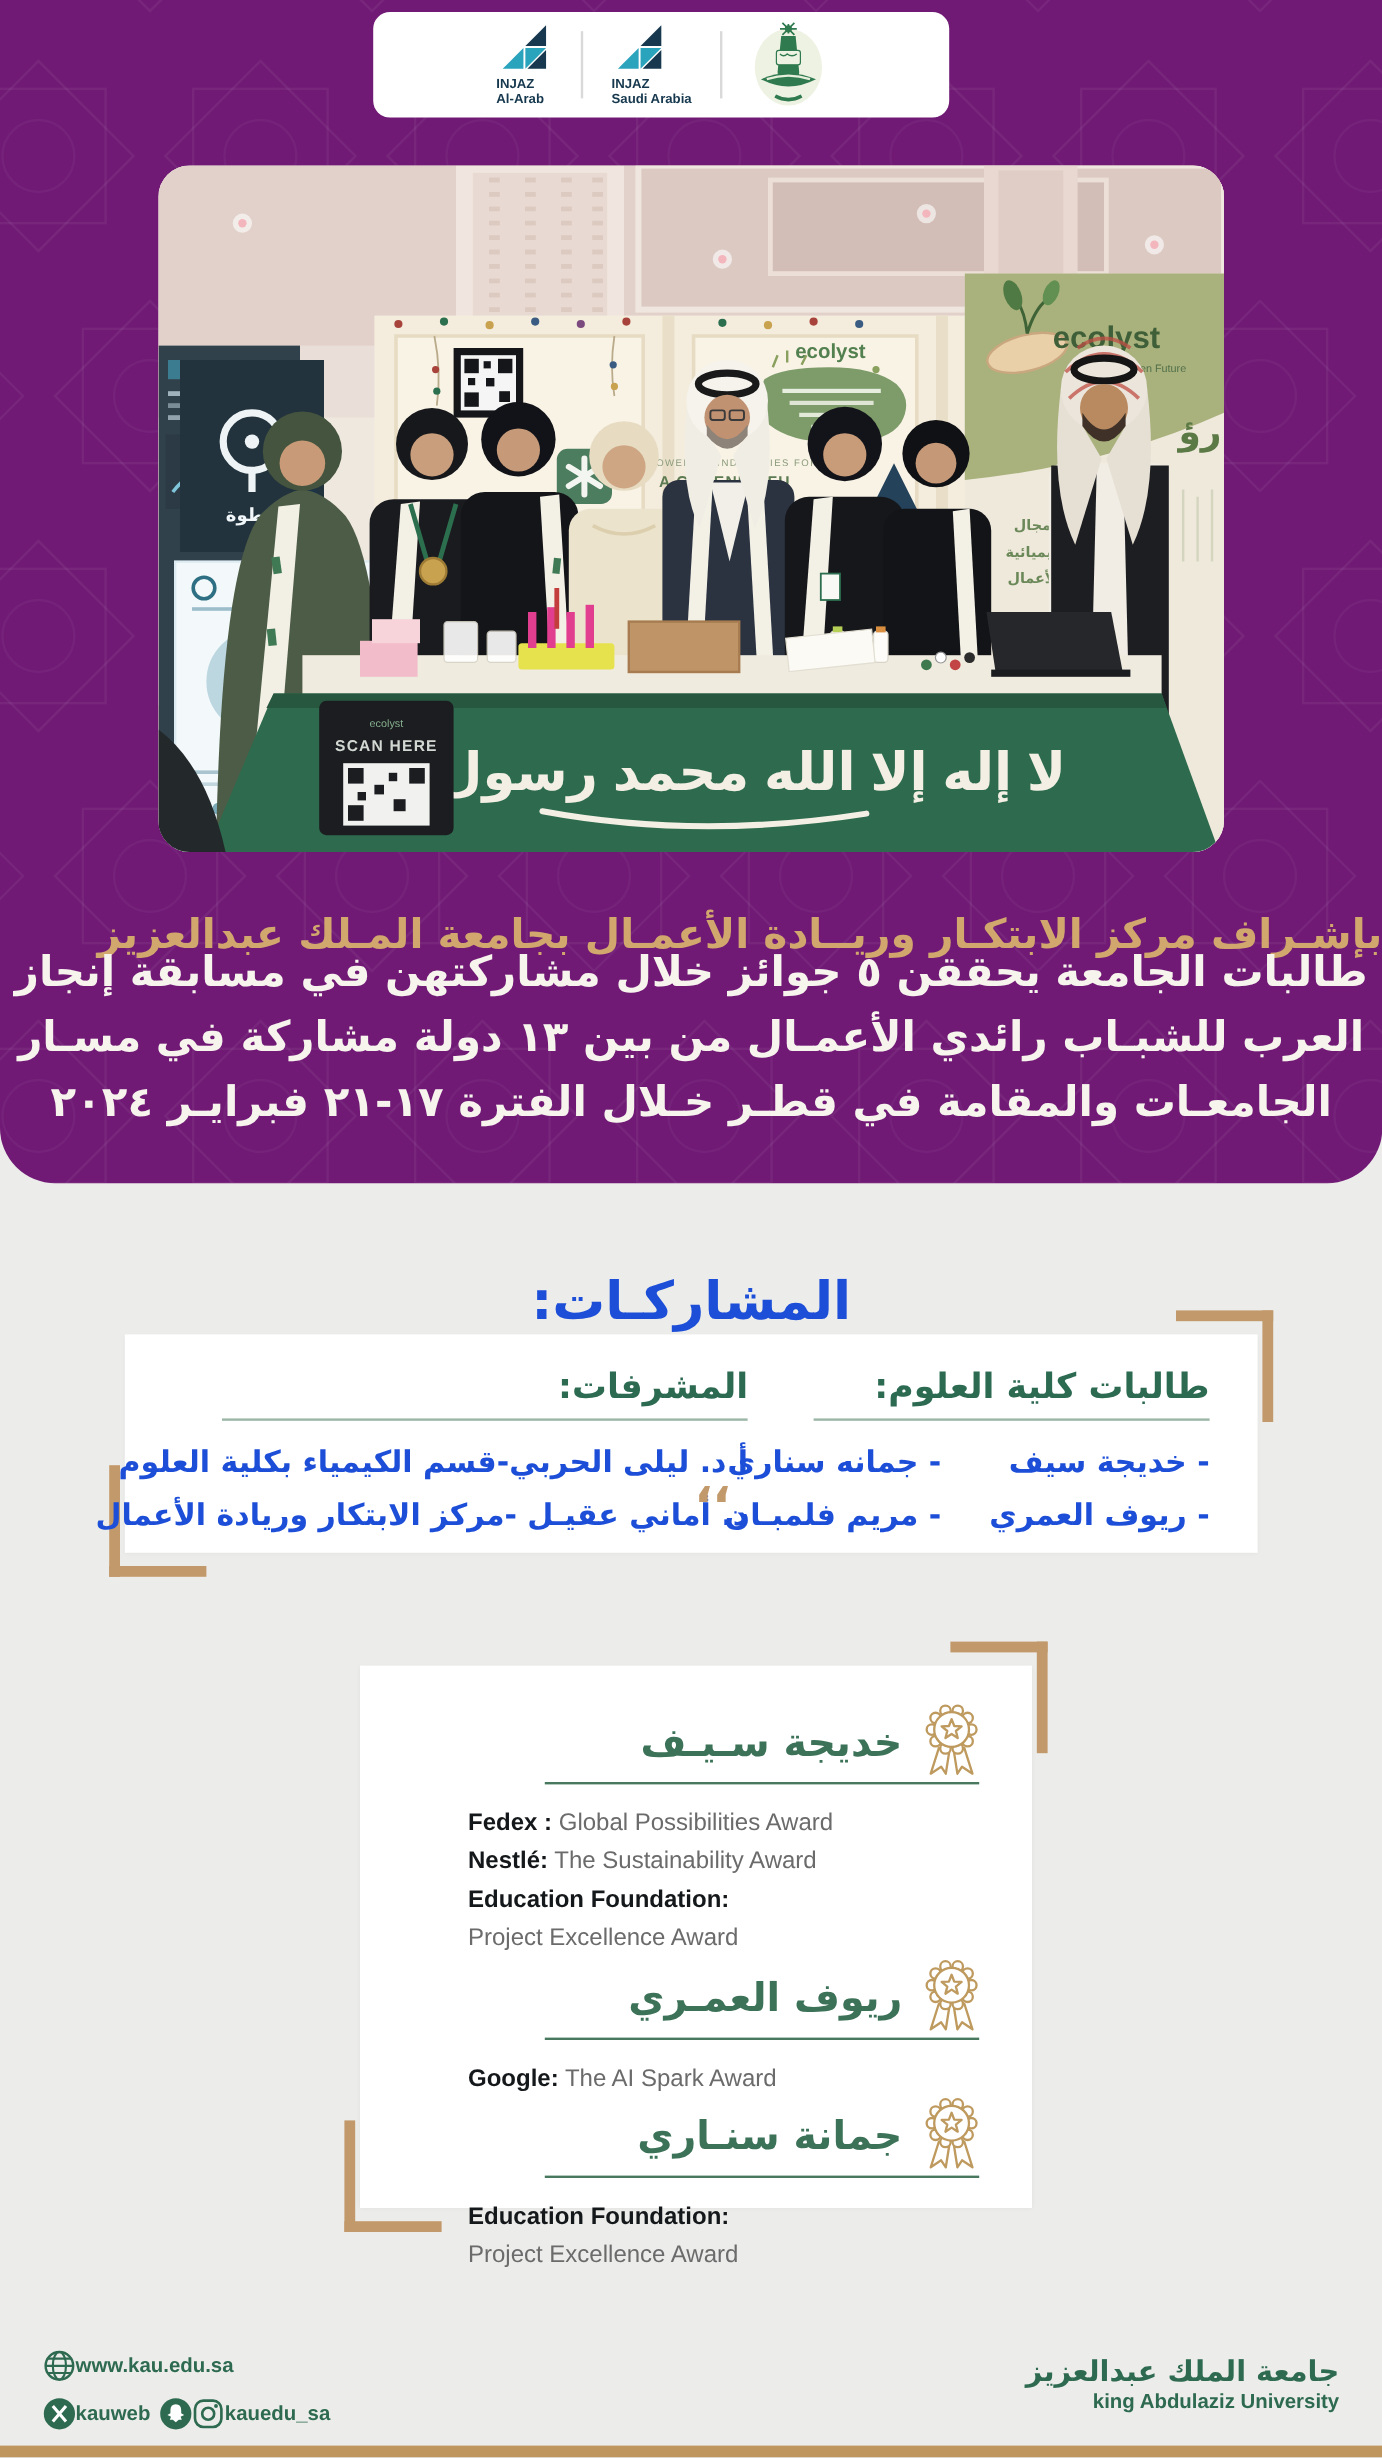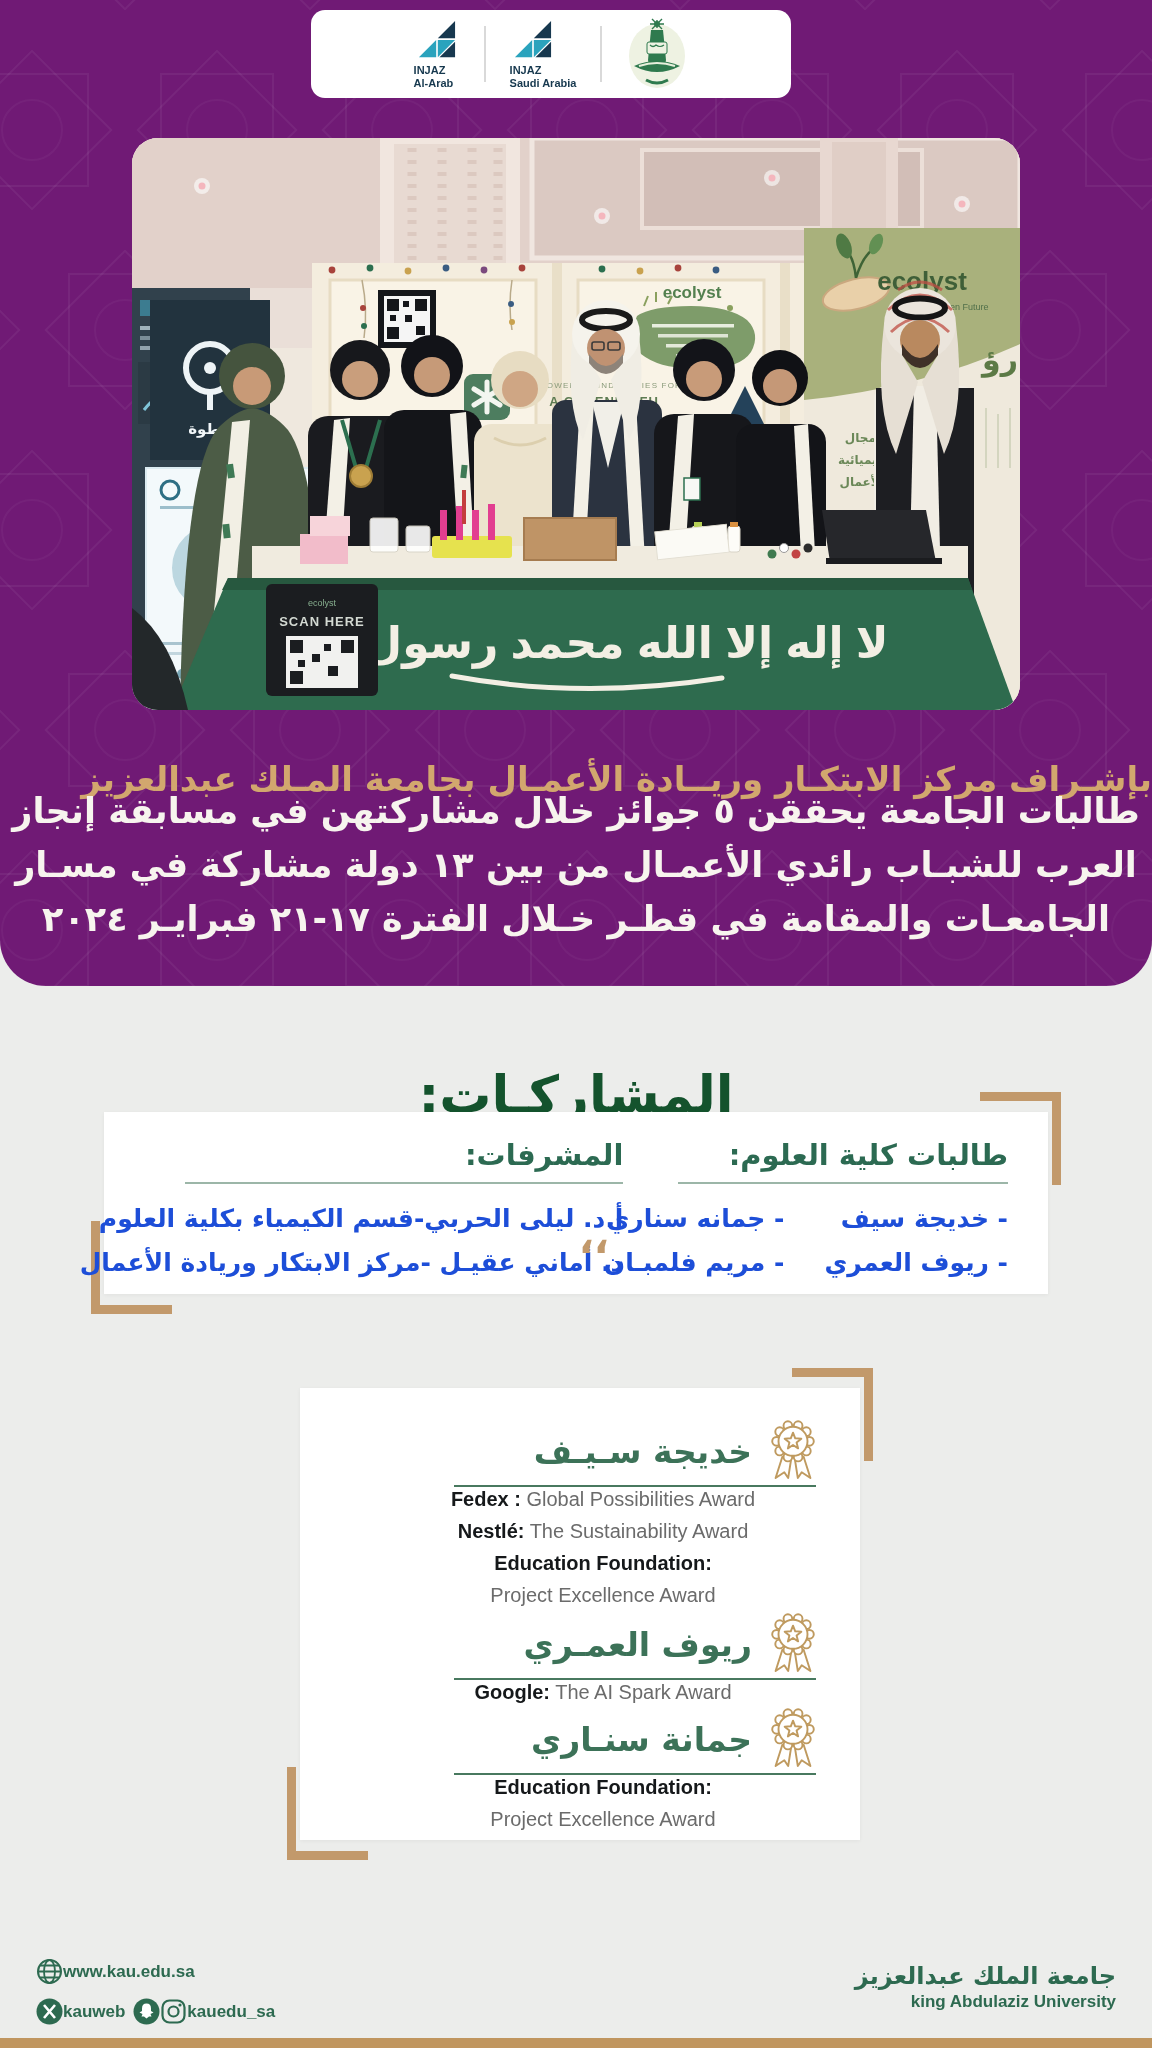--- a/index.html
+++ b/index.html
@@ -20,22 +20,22 @@
   .photo{position:absolute;top:138px;left:132px;width:888px;height:572px;border-radius:26px;
          overflow:hidden;background:#e9ddd6;z-index:2;}
 
   .hero-gold{position:absolute;top:726px;left:0;width:100%;text-align:right;
              font-size:34px;font-weight:700;color:#d2a76e;white-space:nowrap;z-index:2;margin-top:33px;}
   .hero-body{position:absolute;top:784px;left:0;width:100%;text-align:center;
              font-size:35px;font-weight:700;color:#f7f4ee;line-height:54px;z-index:2;}
   .hero-body div{white-space:nowrap;}
 
   
-  .section-h{position:absolute;left:0;width:100%;text-align:center;font-size:52px;
-             font-weight:700;color:#14532d;}
+  .section-h{position:absolute;left:0;width:100%;text-align:center;font-size:44px;
+             font-weight:700;color:#1d4ed8;}
   #participants-h{top:1022px;}
   #awards-h{top:1316px;}
 
   
   .cardwrap{position:absolute;}
   .bracket{position:absolute;width:72px;height:84px;z-index:0;}
   .bracket.tr{top:-20px;right:-13px;border-top:9px solid #c2996b;border-right:9px solid #c2996b;}
   .bracket.bl{bottom:-20px;left:-13px;border-bottom:9px solid #c2996b;border-left:9px solid #c2996b;}
   .card{position:relative;z-index:1;width:100%;height:100%;background:#ffffff;
         box-shadow:0 1px 4px rgba(0,0,0,0.05);}
@@ -56,21 +56,21 @@
 
   
   #acard{top:1388px;left:300px;width:560px;height:452px;}
   .acontent{padding:44px 44px 0 44px;margin-left:46px;}
   .aentry{position:relative;direction:rtl;}
   .medal-slot{position:absolute;top:-16px;left:0;right:auto;width:58px;height:70px;}
   .aentry .medal-slot{right:-6px;left:auto;}
   .aname{display:block;text-align:right;padding-left:0;padding-right:64px;font-size:33px;
          font-weight:700;color:#3c7258;white-space:nowrap;}
   .aul{height:2px;background:#48795f;margin-top:14px;width:calc(100% - 64px);margin-right:0;margin-left:64px;}
-  .alines{direction:ltr;text-align:center;}
+  .alines{direction:ltr;text-align:left;padding-top:20px;}
   .al{margin:0 0 7px 0;font-size:20px;color:#6b6b6b;line-height:25px;}
   .al b{color:#15181a;font-weight:700;}
   .gap1{height:10px;} .gap2{height:8px;}
 
   
   .f-left{position:absolute;left:36px;top:1958px;z-index:2;}
   .frow{display:flex;align-items:center;margin-bottom:13px;}
   .flabel{font-size:17px;font-weight:700;color:#2d6a50;}
   .f-right{position:absolute;right:36px;top:1962px;text-align:right;color:#2d6a50;z-index:2;}
   .fr-ar{font-size:24px;font-weight:700;}

